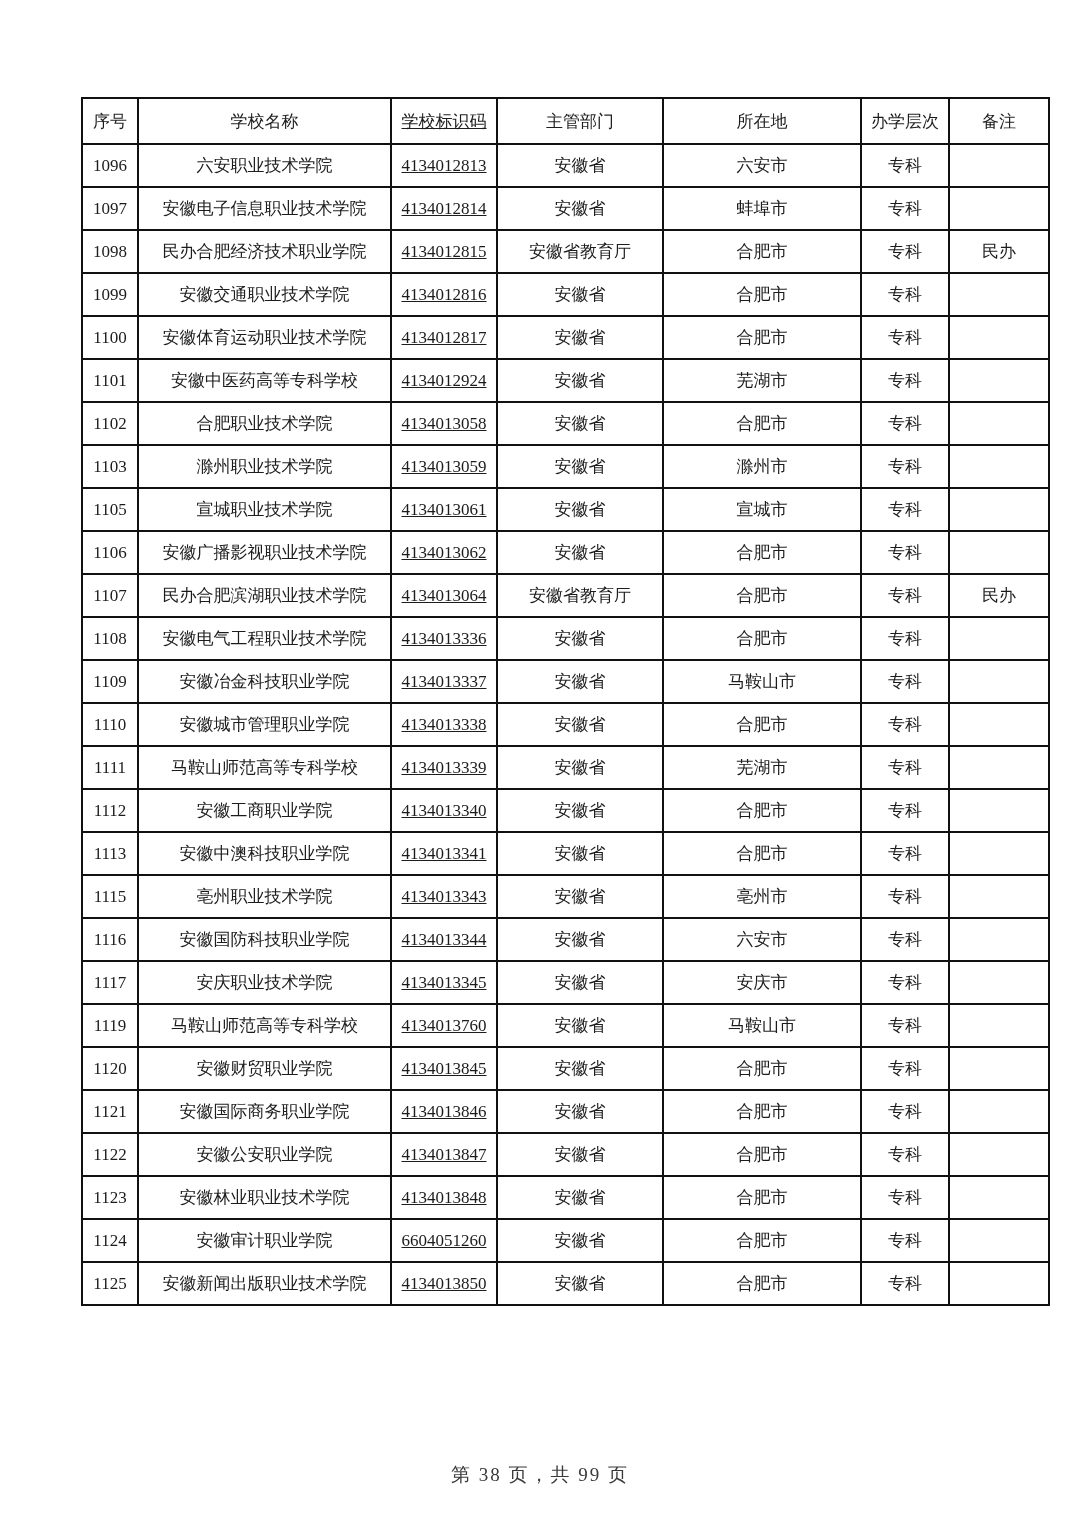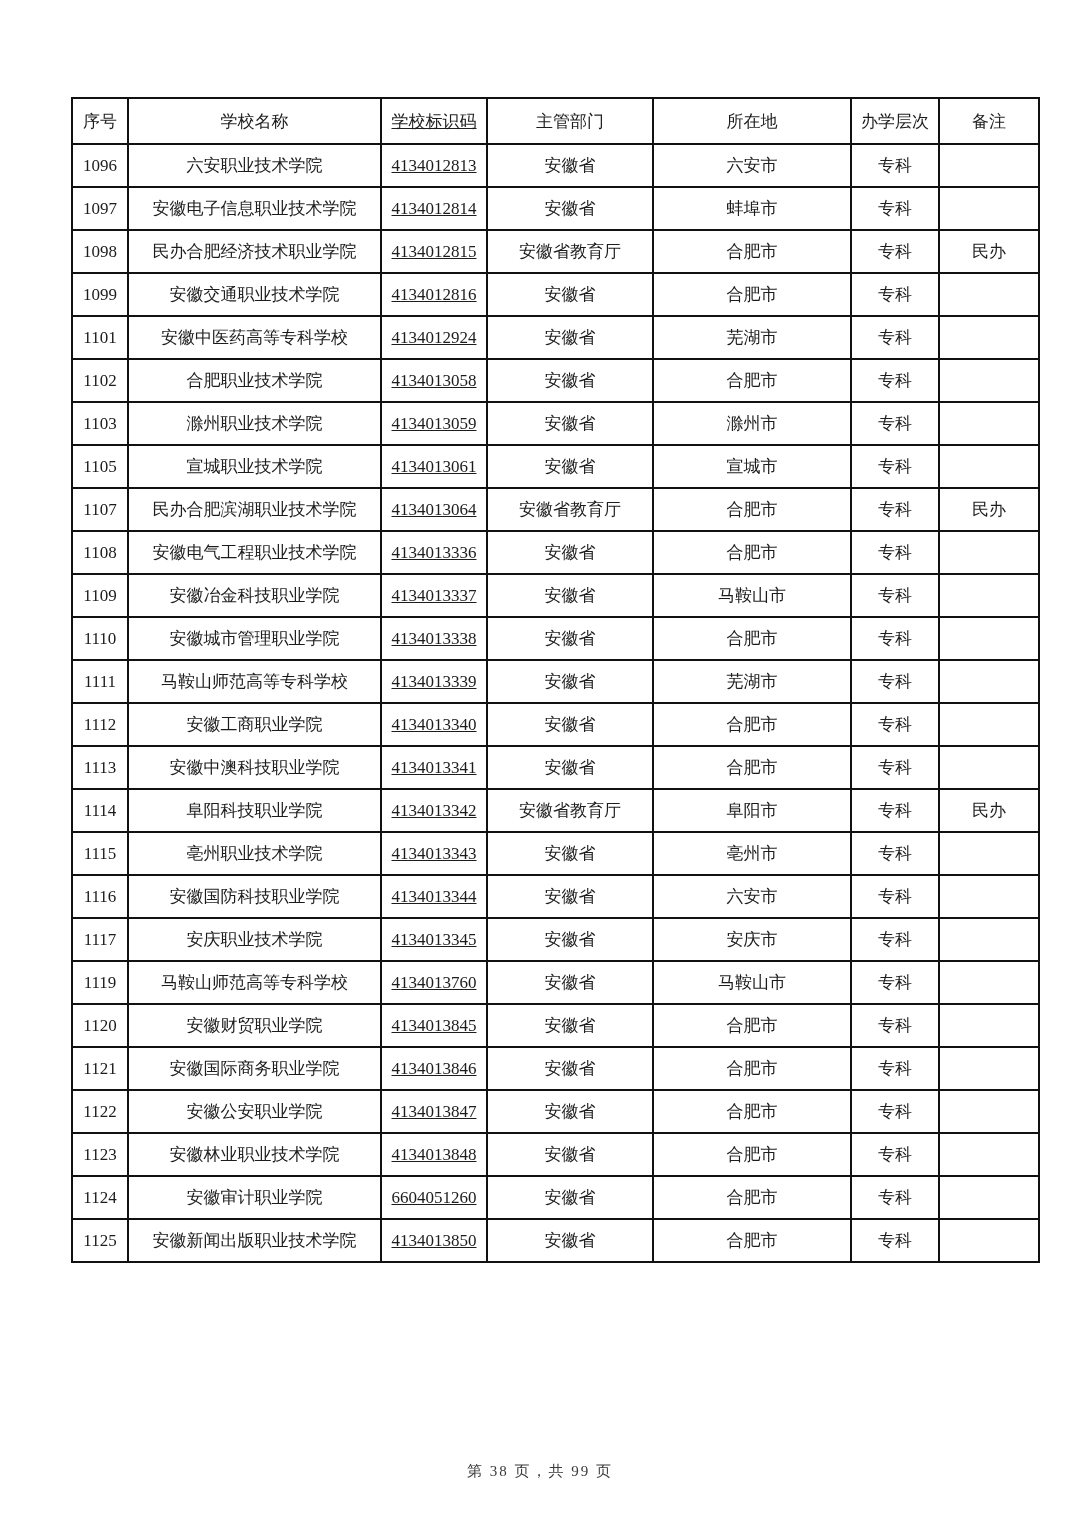--- a/index.html
+++ b/index.html
@@ -17,21 +17,21 @@
   }
   .page {
     position: absolute;
     top: 0; left: 0;
     width: 1080px;
     height: 1527px;
   }
   table.schools {
     position: absolute;
     top: 97px;
-    left: 71px;
+    left: 81px;
     width: 937px;
     border-collapse: collapse;
     table-layout: fixed;
   }
   table.schools th,
   table.schools td {
     border: 2px solid #111111;
     text-align: center;
     vertical-align: middle;
     font-size: 17px;
@@ -48,21 +48,21 @@
   .col-3 { width: 160px; }
   .col-4 { width: 192px; }
   .col-5 { width: 82px; }
   .col-6 { width: 94px; }
   .footer {
     position: absolute;
     top: 1462px;
     left: 0;
     width: 1080px;
     text-align: center;
-    font-size: 15px;
+    font-size: 19px;
     color: #3a3a3a;
     letter-spacing: 2px;
   }
 </style>
 </head>
 <body>
 
 <div class="page">
   <table class="schools">
     <thead>
@@ -107,20 +107,29 @@
         <tr>
           <td class="col-0">1099</td>
           <td class="col-1">安徽交通职业技术学院</td>
           <td class="col-2">4134012816</td>
           <td class="col-3">安徽省</td>
           <td class="col-4">合肥市</td>
           <td class="col-5">专科</td>
           <td class="col-6"></td>
         </tr>
         <tr>
+          <td class="col-0">1100</td>
+          <td class="col-1">安徽体育运动职业技术学院</td>
+          <td class="col-2">4134012817</td>
+          <td class="col-3">安徽省</td>
+          <td class="col-4">合肥市</td>
+          <td class="col-5">专科</td>
+          <td class="col-6"></td>
+        </tr>
+        <tr>
           <td class="col-0">1101</td>
           <td class="col-1">安徽中医药高等专科学校</td>
           <td class="col-2">4134012924</td>
           <td class="col-3">安徽省</td>
           <td class="col-4">芜湖市</td>
           <td class="col-5">专科</td>
           <td class="col-6"></td>
         </tr>
         <tr>
           <td class="col-0">1102</td>
@@ -139,20 +148,29 @@
           <td class="col-4">滁州市</td>
           <td class="col-5">专科</td>
           <td class="col-6"></td>
         </tr>
         <tr>
           <td class="col-0">1105</td>
           <td class="col-1">宣城职业技术学院</td>
           <td class="col-2">4134013061</td>
           <td class="col-3">安徽省</td>
           <td class="col-4">宣城市</td>
+          <td class="col-5">专科</td>
+          <td class="col-6"></td>
+        </tr>
+        <tr>
+          <td class="col-0">1106</td>
+          <td class="col-1">安徽广播影视职业技术学院</td>
+          <td class="col-2">4134013062</td>
+          <td class="col-3">安徽省</td>
+          <td class="col-4">合肥市</td>
           <td class="col-5">专科</td>
           <td class="col-6"></td>
         </tr>
         <tr>
           <td class="col-0">1107</td>
           <td class="col-1">民办合肥滨湖职业技术学院</td>
           <td class="col-2">4134013064</td>
           <td class="col-3">安徽省教育厅</td>
           <td class="col-4">合肥市</td>
           <td class="col-5">专科</td>
@@ -204,29 +222,20 @@
           <td class="col-6"></td>
         </tr>
         <tr>
           <td class="col-0">1113</td>
           <td class="col-1">安徽中澳科技职业学院</td>
           <td class="col-2">4134013341</td>
           <td class="col-3">安徽省</td>
           <td class="col-4">合肥市</td>
           <td class="col-5">专科</td>
           <td class="col-6"></td>
-        </tr>
-        <tr>
-          <td class="col-0">1114</td>
-          <td class="col-1">阜阳科技职业学院</td>
-          <td class="col-2">4134013342</td>
-          <td class="col-3">安徽省教育厅</td>
-          <td class="col-4">阜阳市</td>
-          <td class="col-5">专科</td>
-          <td class="col-6">民办</td>
         </tr>
         <tr>
           <td class="col-0">1115</td>
           <td class="col-1">亳州职业技术学院</td>
           <td class="col-2">4134013343</td>
           <td class="col-3">安徽省</td>
           <td class="col-4">亳州市</td>
           <td class="col-5">专科</td>
           <td class="col-6"></td>
         </tr>

